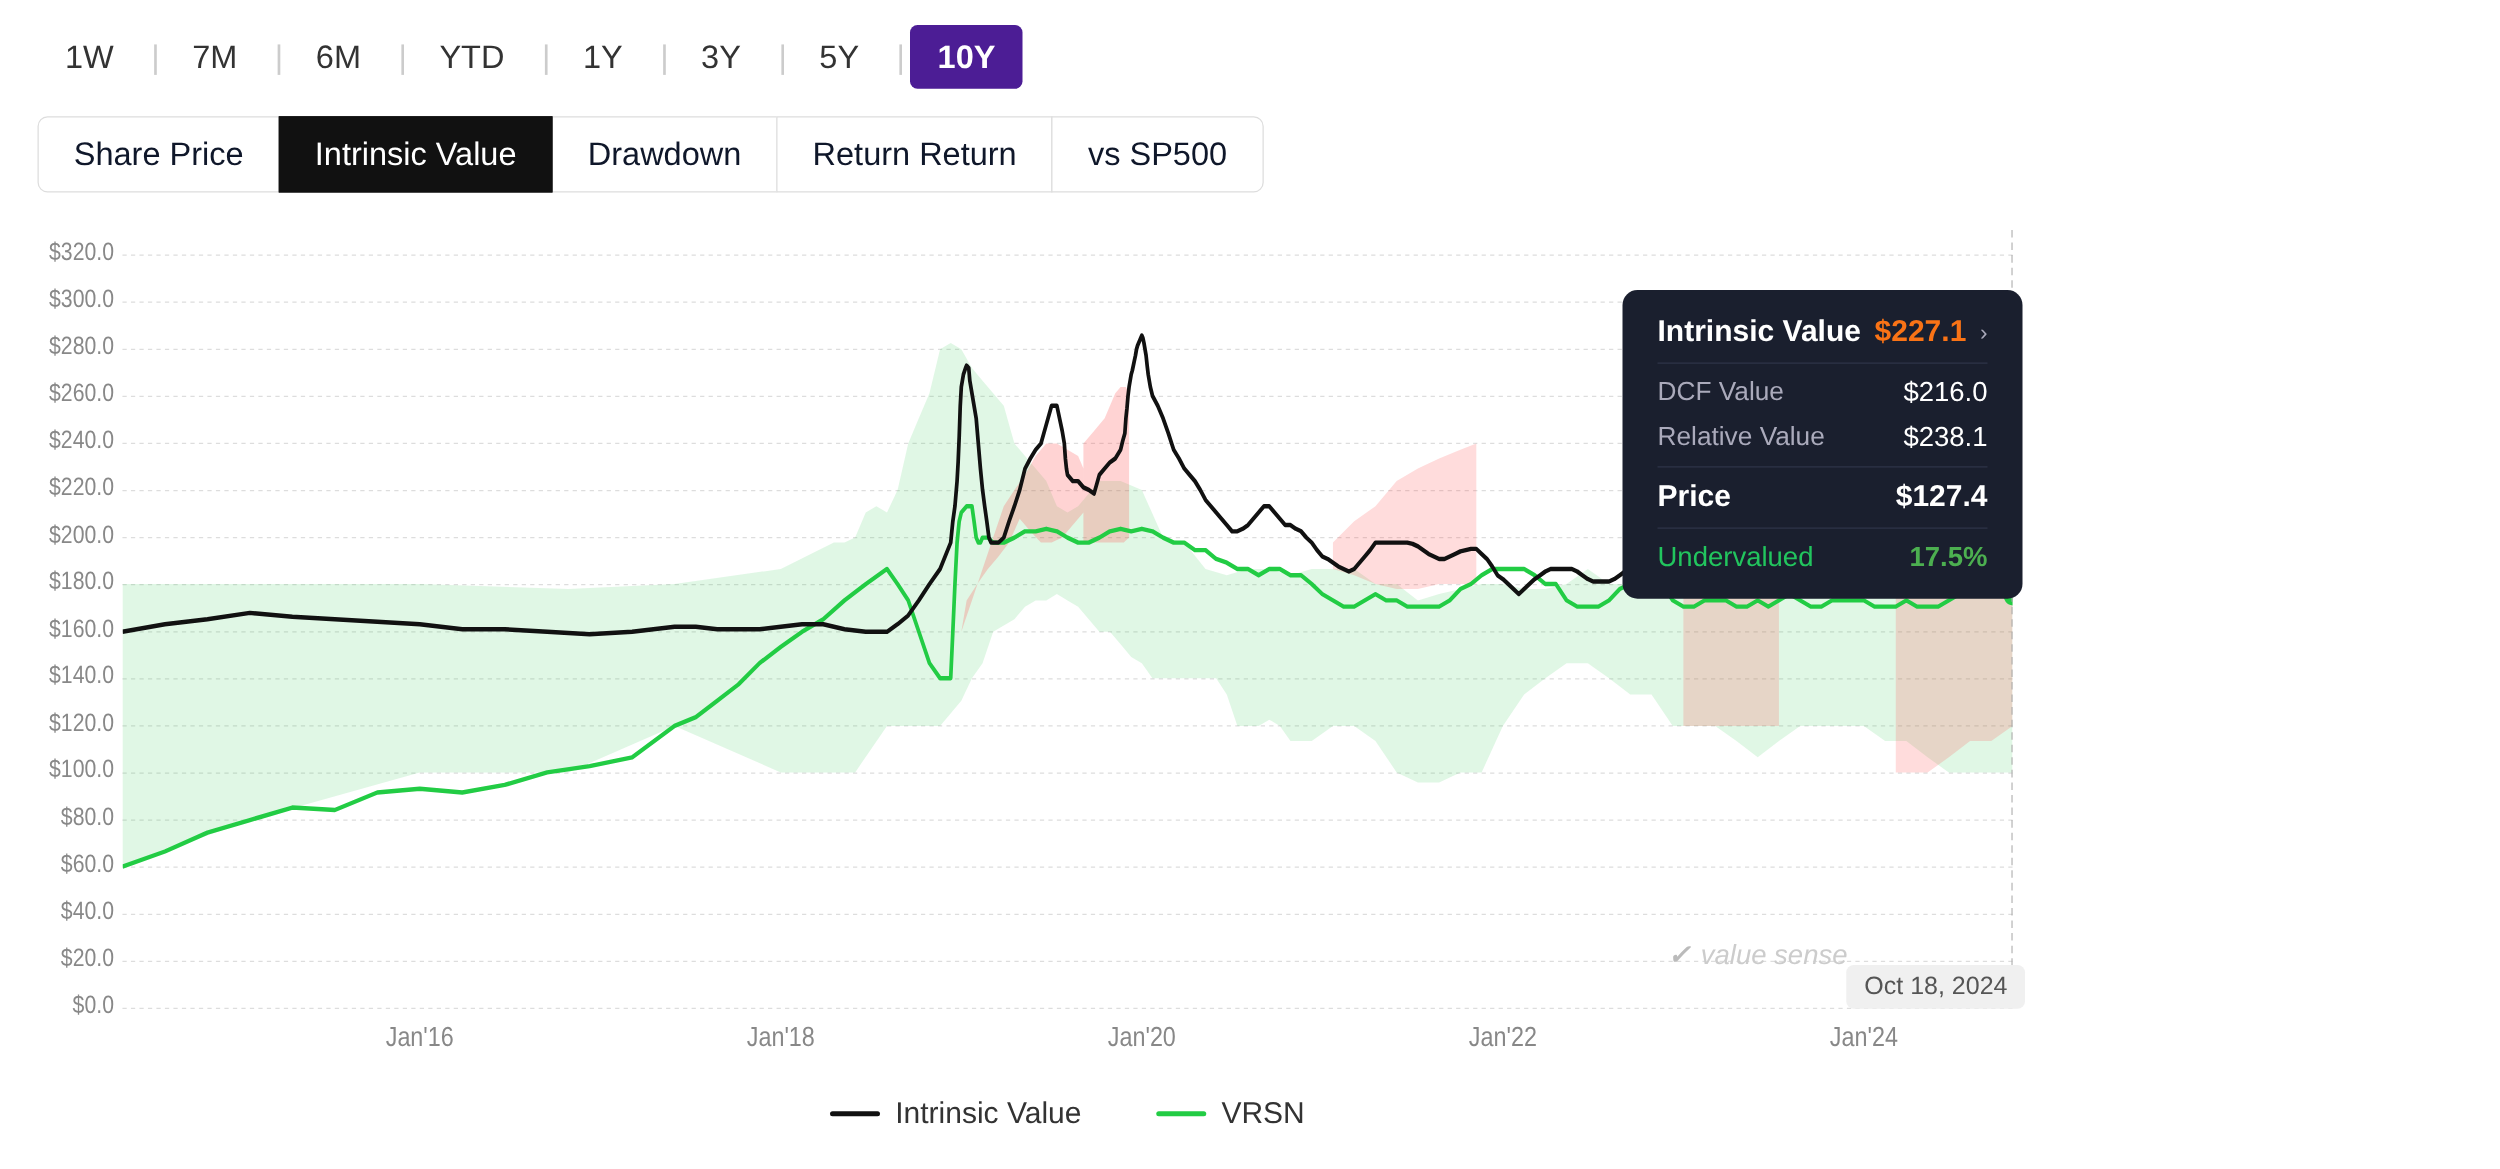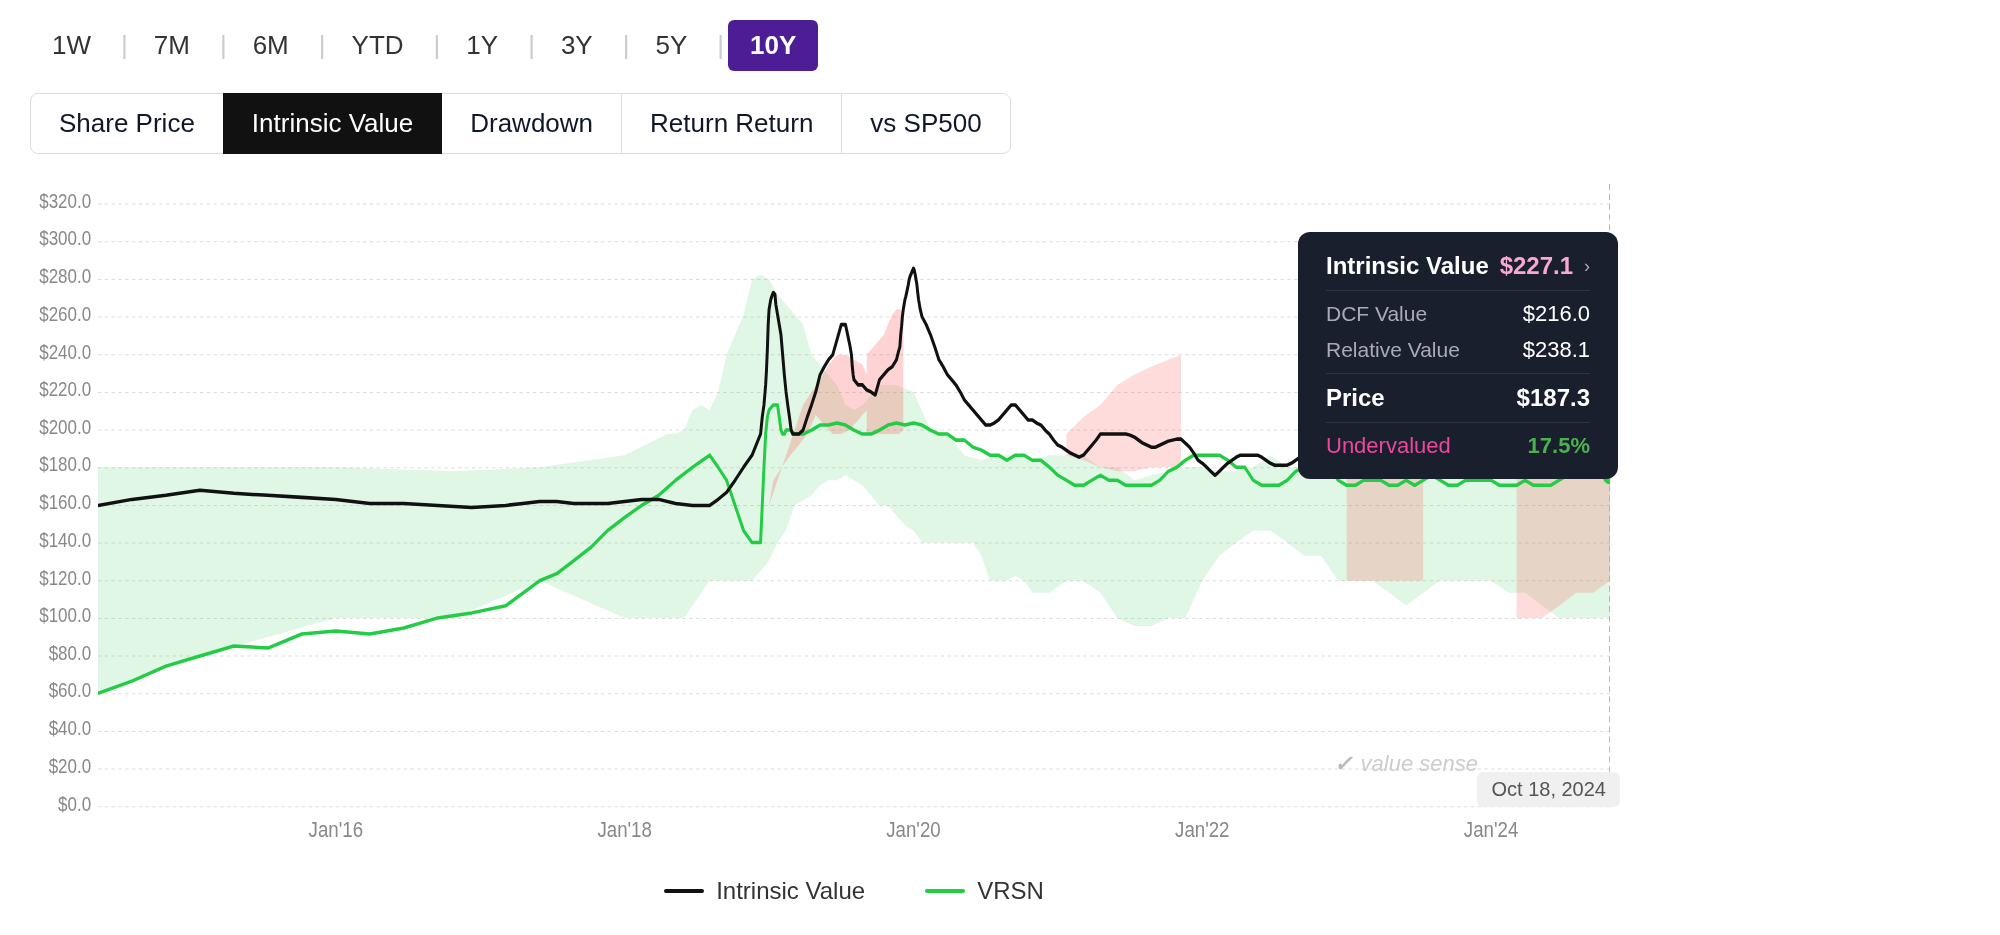--- a/index.html
+++ b/index.html
@@ -137,38 +137,38 @@
 
     .tooltip-main-label {
       font-size: 24px;
       font-weight: 700;
       color: #fff;
     }
 
     .tooltip-main-value {
       font-size: 24px;
       font-weight: 700;
-      color: #f9a8d4;
+      color: #f97316;
     }
 
     .tooltip-price-label {
       font-size: 24px;
       font-weight: 700;
       color: #fff;
     }
 
     .tooltip-price-value {
       font-size: 24px;
       font-weight: 700;
       color: #fff;
     }
 
     .tooltip-undervalued {
       font-size: 22px;
-      color: #ec4899;
+      color: #22c55e;
     }
 
     .tooltip-undervalued-value {
       font-size: 22px;
       color: #4caf50;
       font-weight: 600;
     }
 
     .tooltip-divider {
       border: none;
@@ -450,21 +450,21 @@
         <span class="tooltip-label">DCF Value</span>
         <span class="tooltip-value">$216.0</span>
       </div>
       <div class="tooltip-row">
         <span class="tooltip-label">Relative Value</span>
         <span class="tooltip-value">$238.1</span>
       </div>
       <hr class="tooltip-divider">
       <div class="tooltip-row">
         <span class="tooltip-price-label">Price</span>
-        <span class="tooltip-price-value">$187.3</span>
+        <span class="tooltip-price-value">$127.4</span>
       </div>
       <hr class="tooltip-divider">
       <div class="tooltip-row">
         <span class="tooltip-undervalued">Undervalued</span>
         <span class="tooltip-undervalued-value">17.5%</span>
       </div>
     </div>
 
     
     <div class="date-label">Oct 18, 2024</div>

